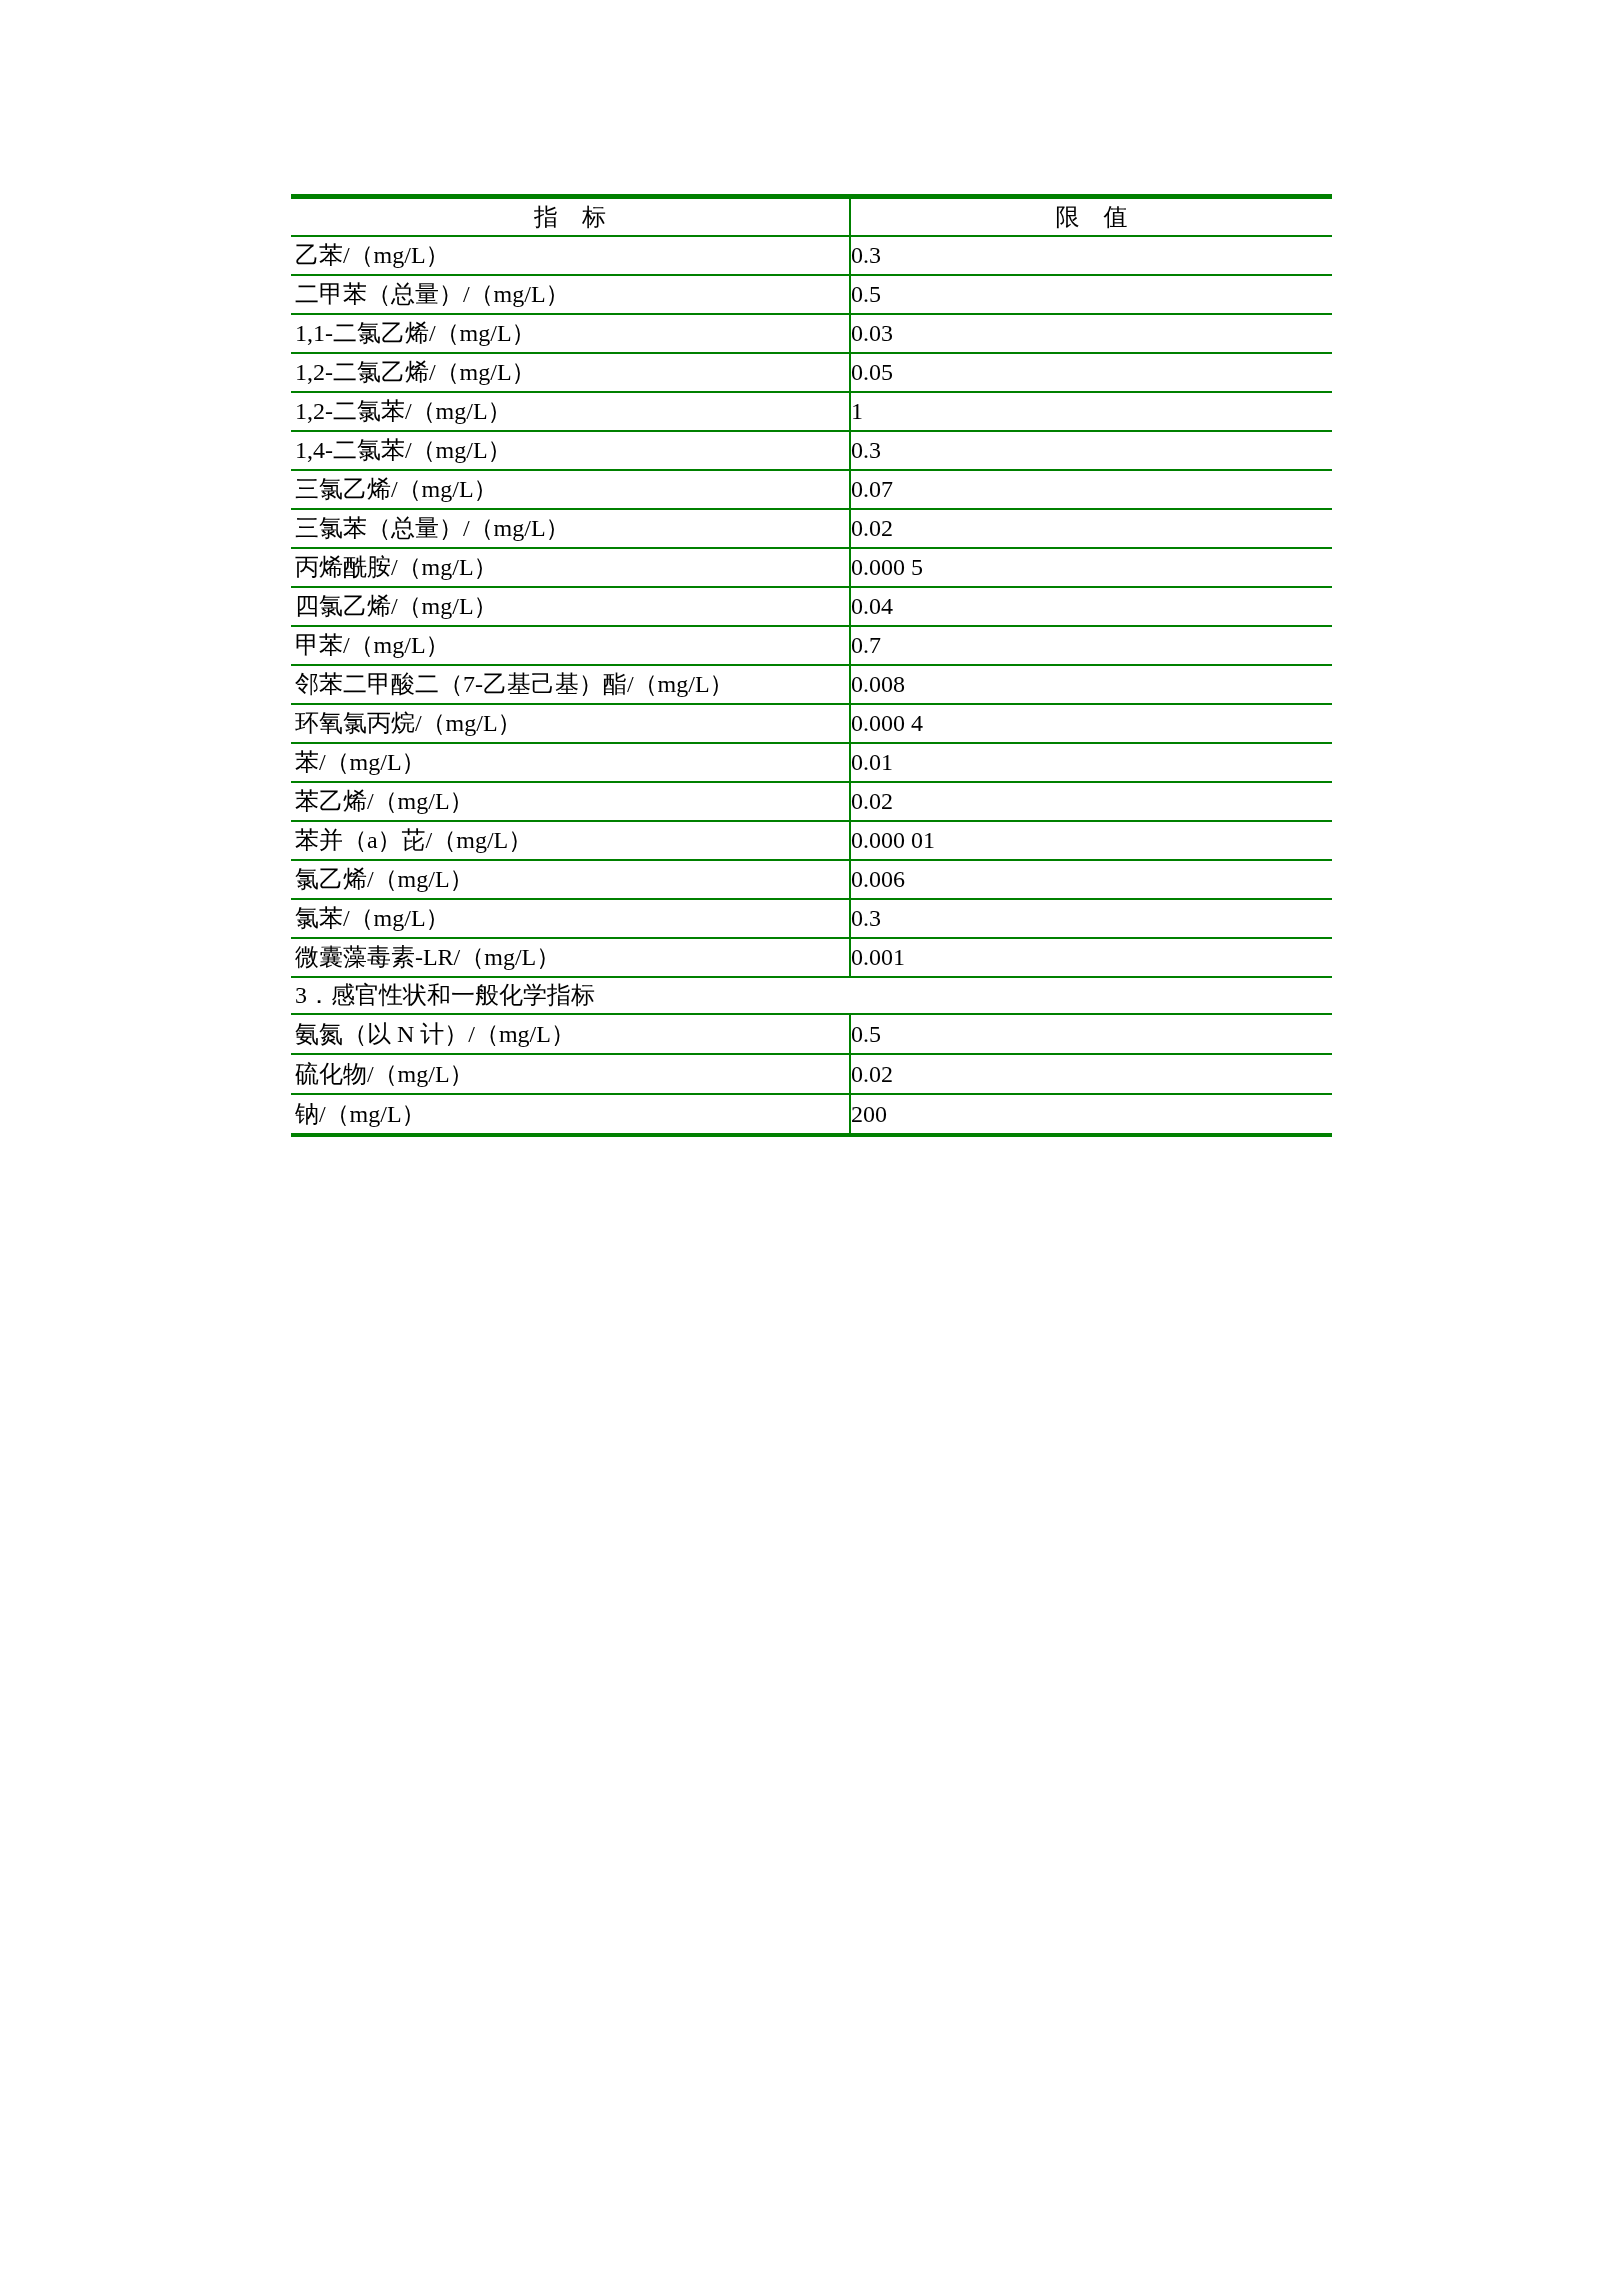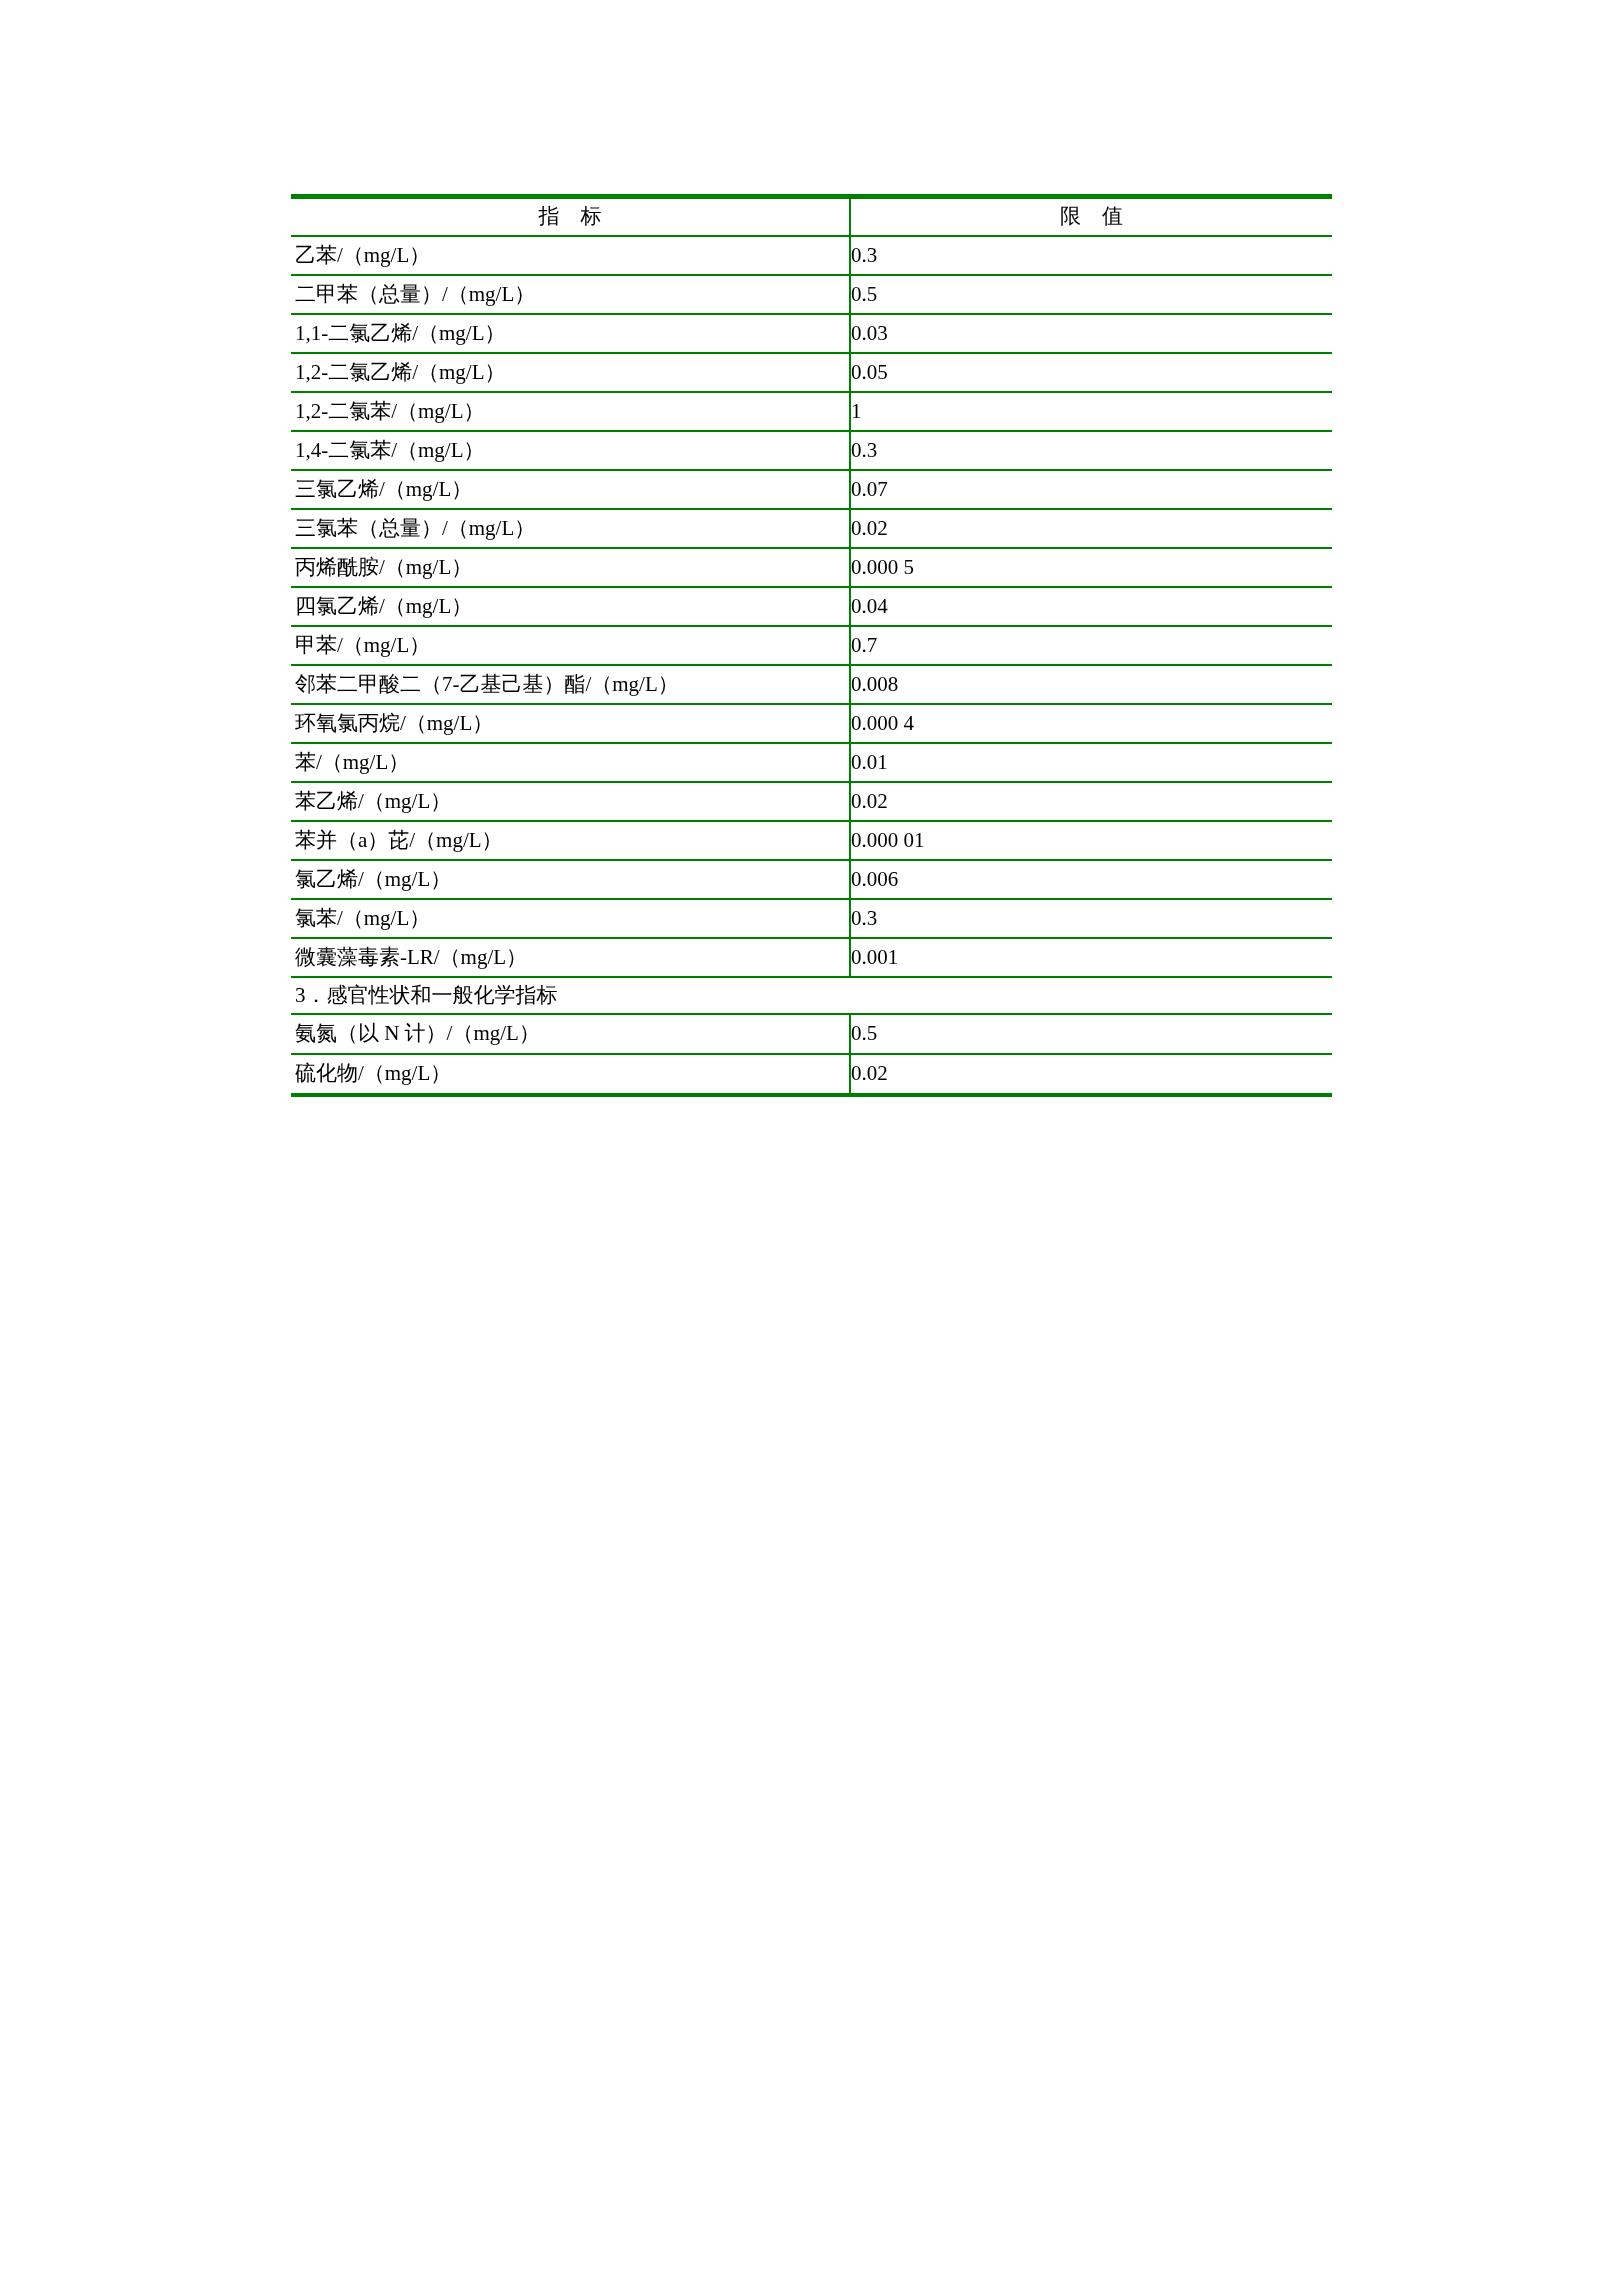--- a/index.html
+++ b/index.html
@@ -27,21 +27,21 @@
   table.limits {
     border-collapse: collapse;
     width: 1041px;
     table-layout: fixed;
     border-top: 5.9px solid #008000;
     border-bottom: 4.9px solid #008000;
   }
   col.c1 { width: 559px; }
   col.c2 { width: 482px; }
   th, td {
-    font-size: 21px;
+    font-size: 24px;
     font-weight: normal;
     padding: 0;
     vertical-align: middle;
     line-height: 1.1;
   }
   tr.header-row th {
     height: 36px;
     border-bottom: 2.9px solid #008000;
     text-align: center;
     white-space: pre;
@@ -170,17 +170,21 @@
       </tbody>
       <tbody class="rows-b" id="rows-b">
           <tr class="data-row">
             <td class="ind">氨氮（以 N 计）/（mg/L）</td>
             <td class="val">0.5</td>
           </tr>
           <tr class="data-row">
             <td class="ind">硫化物/（mg/L）</td>
             <td class="val">0.02</td>
           </tr>
+          <tr class="data-row">
+            <td class="ind">钠/（mg/L）</td>
+            <td class="val">200</td>
+          </tr>
         </tbody>
     </table>
   </div>
 </div>
 
 
 </body></html>

